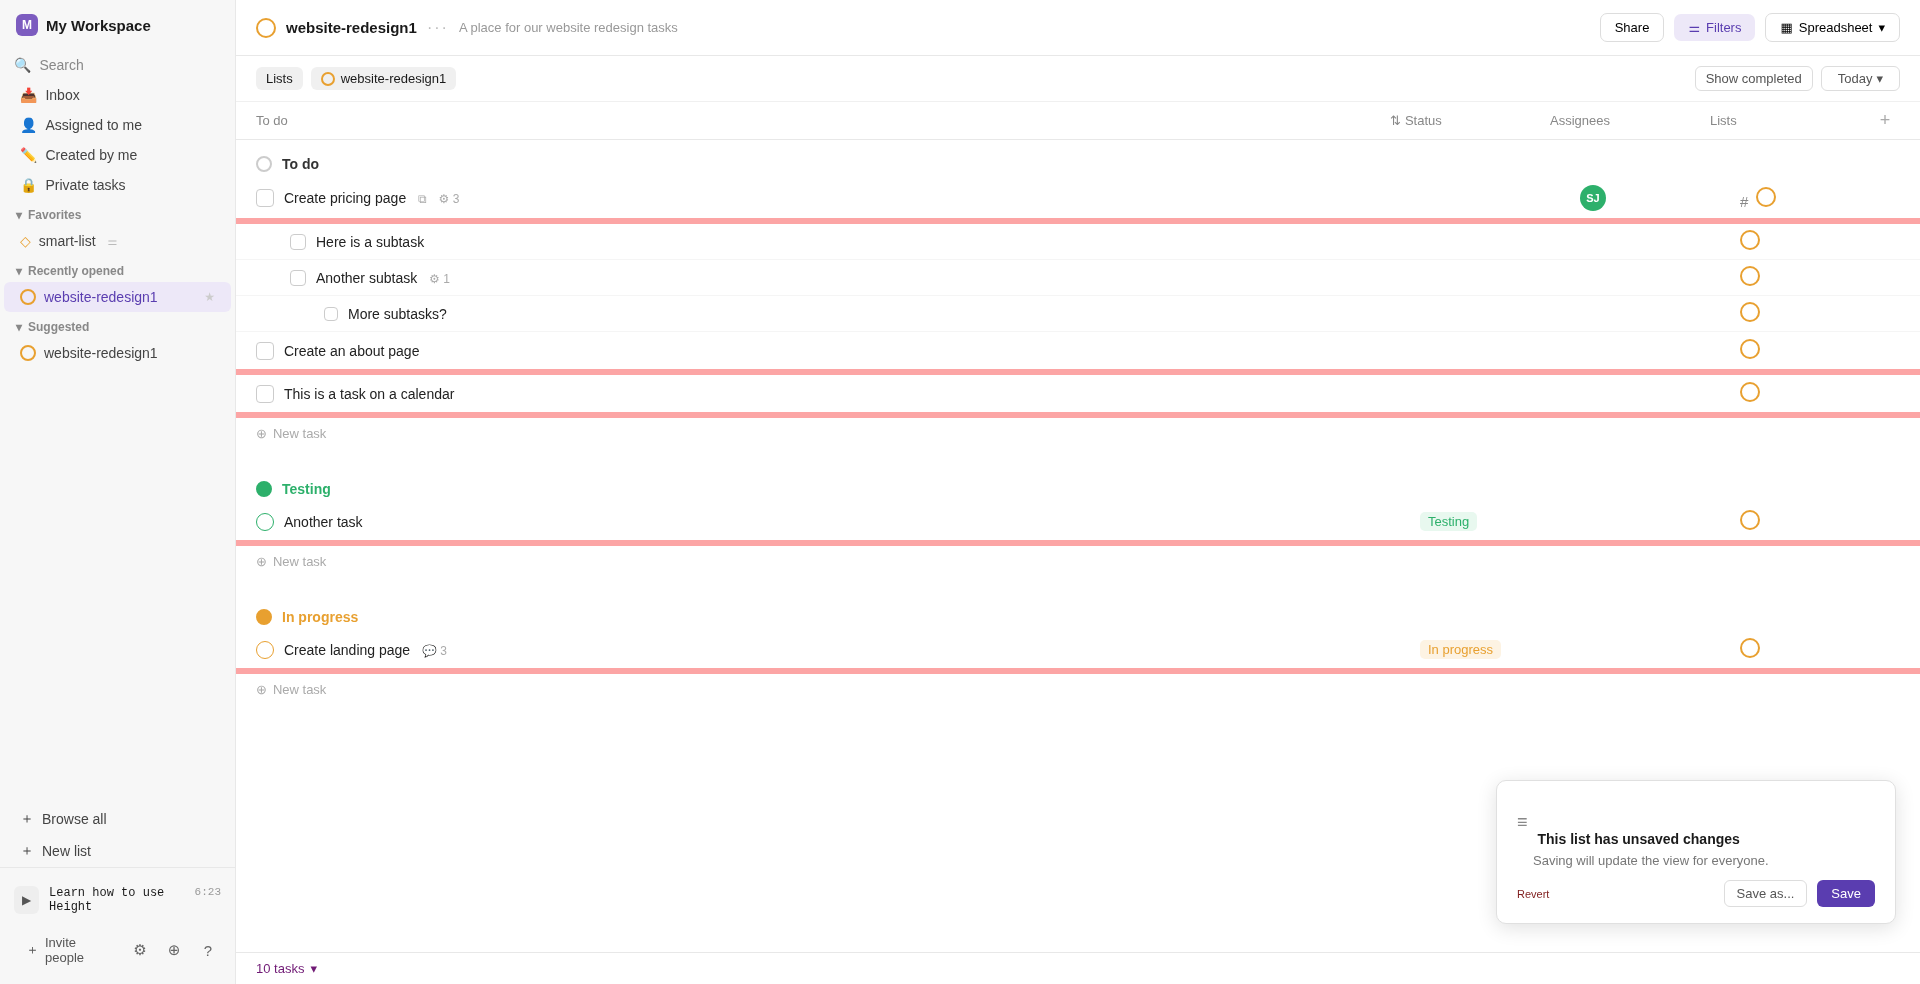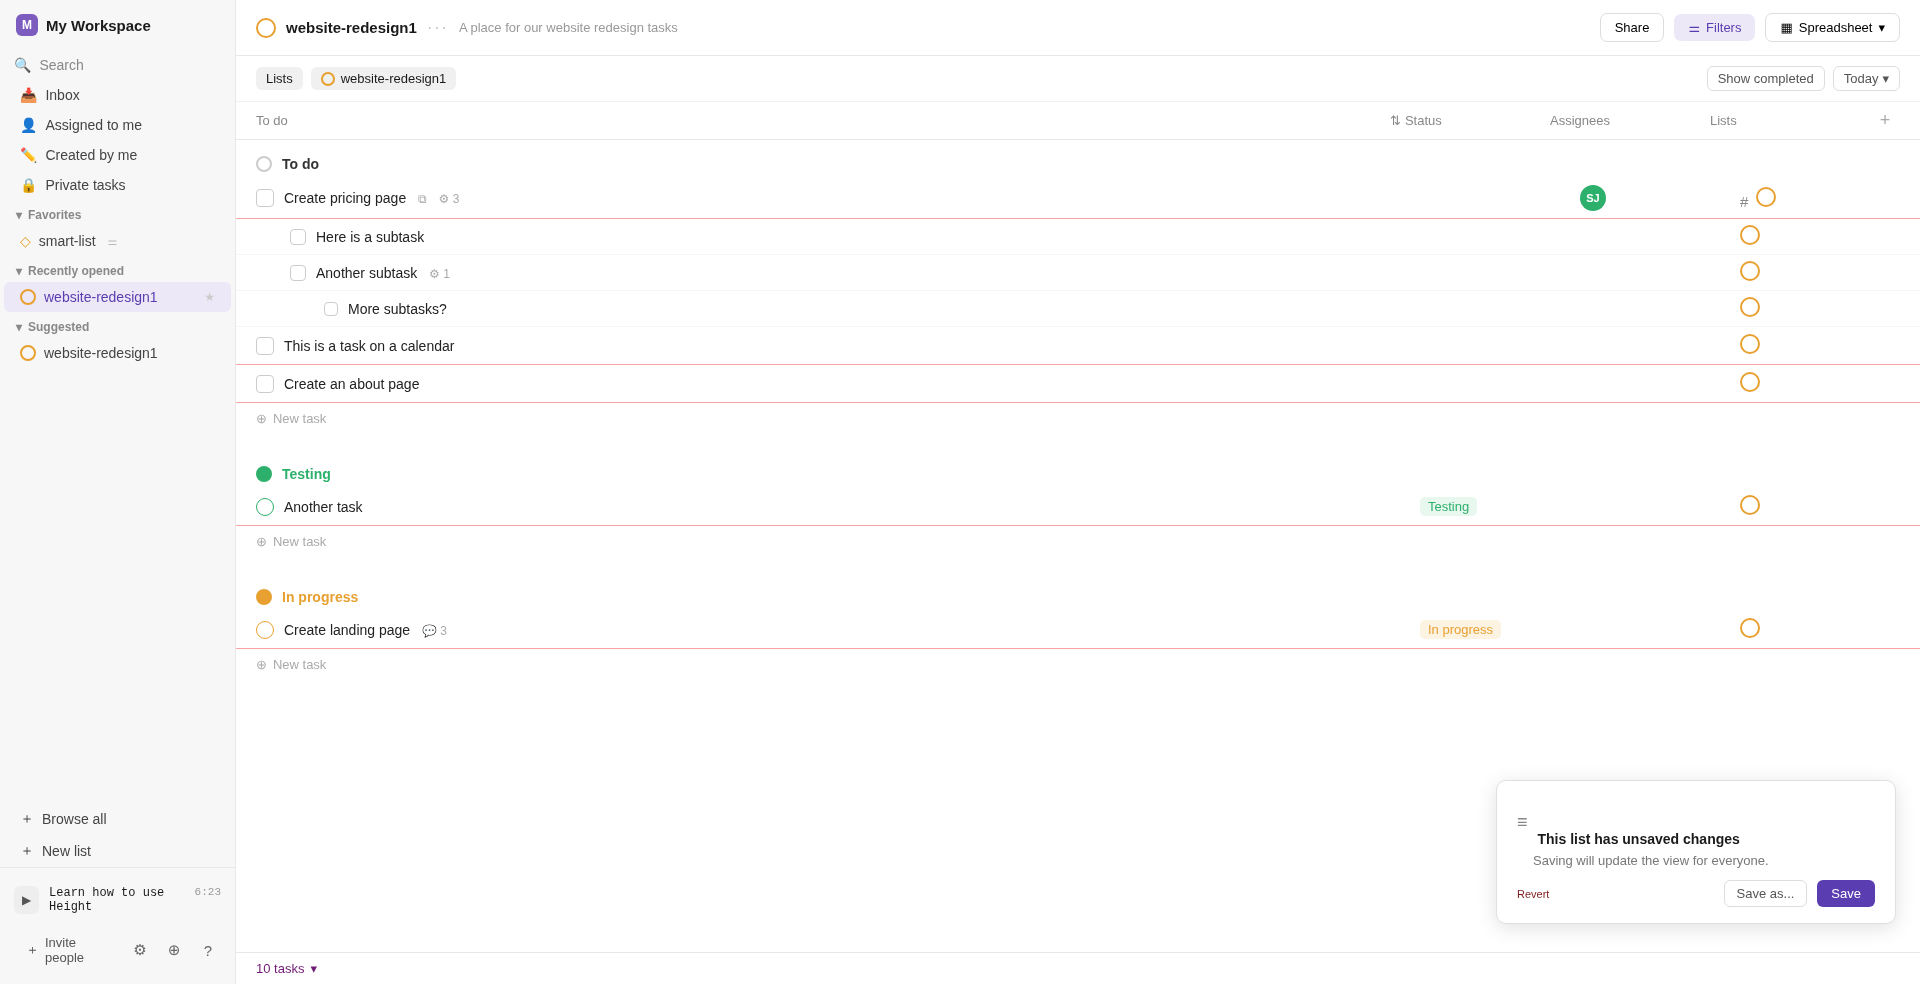--- a/index.html
+++ b/index.html
@@ -182,21 +182,21 @@
     }
     .breadcrumb-spacer { flex: 1; }
     .show-completed-btn {
       display: flex; align-items: center; gap: 4px;
       font-size: 13px; color: #555; cursor: pointer;
       border: 1px solid #ddd; border-radius: 6px; padding: 4px 10px;
     }
     .today-btn {
       display: flex; align-items: center; gap: 4px;
       font-size: 13px; color: #555; cursor: pointer;
-      border: 1px solid #ddd; border-radius: 6px; padding: 4px 10px;
+      border: 1px solid #ddd; border-radius: 6px; padding: 4px 16px;
     }
 
     
     .table-area {
       flex: 1;
       overflow-y: auto;
       position: relative;
     }
     .table-header {
       display: flex; align-items: center;
@@ -220,21 +220,21 @@
     .group-header.testing { color: #2db06b; }
     .group-header.inprogress { color: #e8a030; }
     .group-circle { width: 16px; height: 16px; border-radius: 50%; border: 2.5px solid; display: flex; align-items: center; justify-content: center; }
     .group-circle.todo { border-color: #ccc; }
     .group-circle.testing { border-color: #2db06b; background: #2db06b; }
     .group-circle.inprogress { border-color: #e8a030; background: #e8a030; }
 
     .task-row {
       display: flex; align-items: center;
       padding: 7px 20px;
-      border-bottom: 1px solid #fca5a5;
+      border-bottom: 6px solid #fca5a5;
       cursor: pointer;
     }
     .task-check {
       width: 18px; height: 18px;
       border: 1.5px solid #ccc;
       border-radius: 4px;
       margin-right: 10px;
       flex-shrink: 0;
       cursor: pointer;
     }
@@ -527,31 +527,31 @@
       <span class="task-name">More subtasks?</span>
       <div class="col-status"></div>
       <div class="col-assignees"></div>
       <div class="col-lists">
         <span class="list-icon"></span>
       </div>
     </div>
 
     <div class="task-row">
       <div class="task-check"></div>
-      <span class="task-name">This is a task on a calendar</span>
+      <span class="task-name">Create an about page</span>
       <div class="col-status"></div>
       <div class="col-assignees"></div>
       <div class="col-lists">
         <span class="list-icon"></span>
       </div>
     </div>
 
     <div class="task-row">
       <div class="task-check"></div>
-      <span class="task-name">Create an about page</span>
+      <span class="task-name">This is a task on a calendar</span>
       <div class="col-status"></div>
       <div class="col-assignees"></div>
       <div class="col-lists">
         <span class="list-icon"></span>
       </div>
     </div>
 
     <div class="new-task-row">
       <span>⊕</span>
       <span>New task</span>

